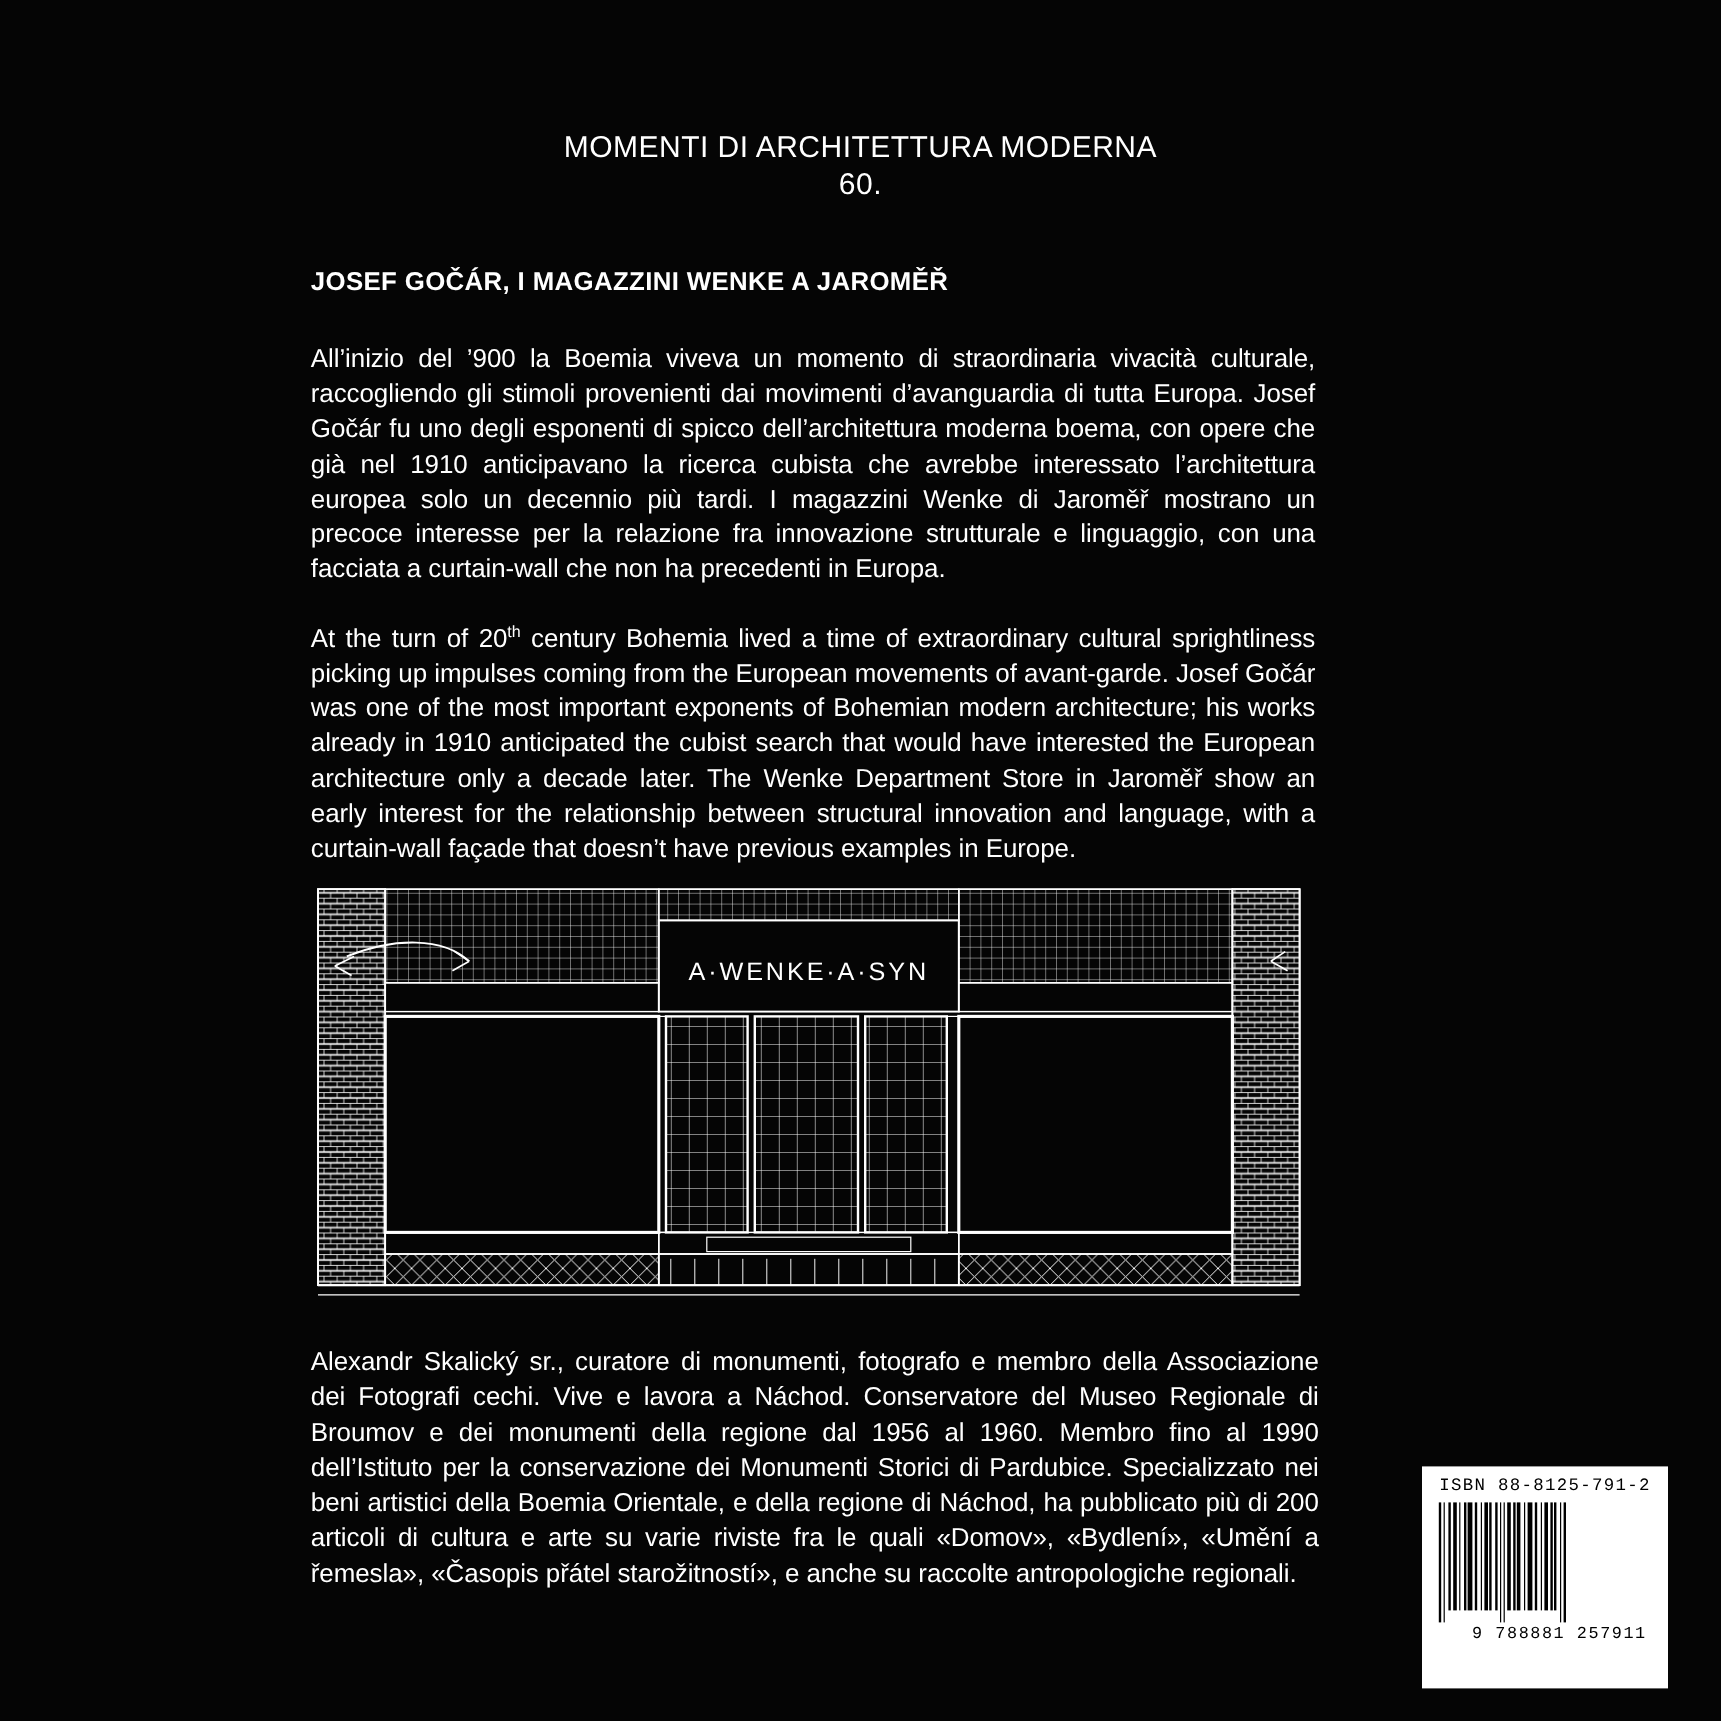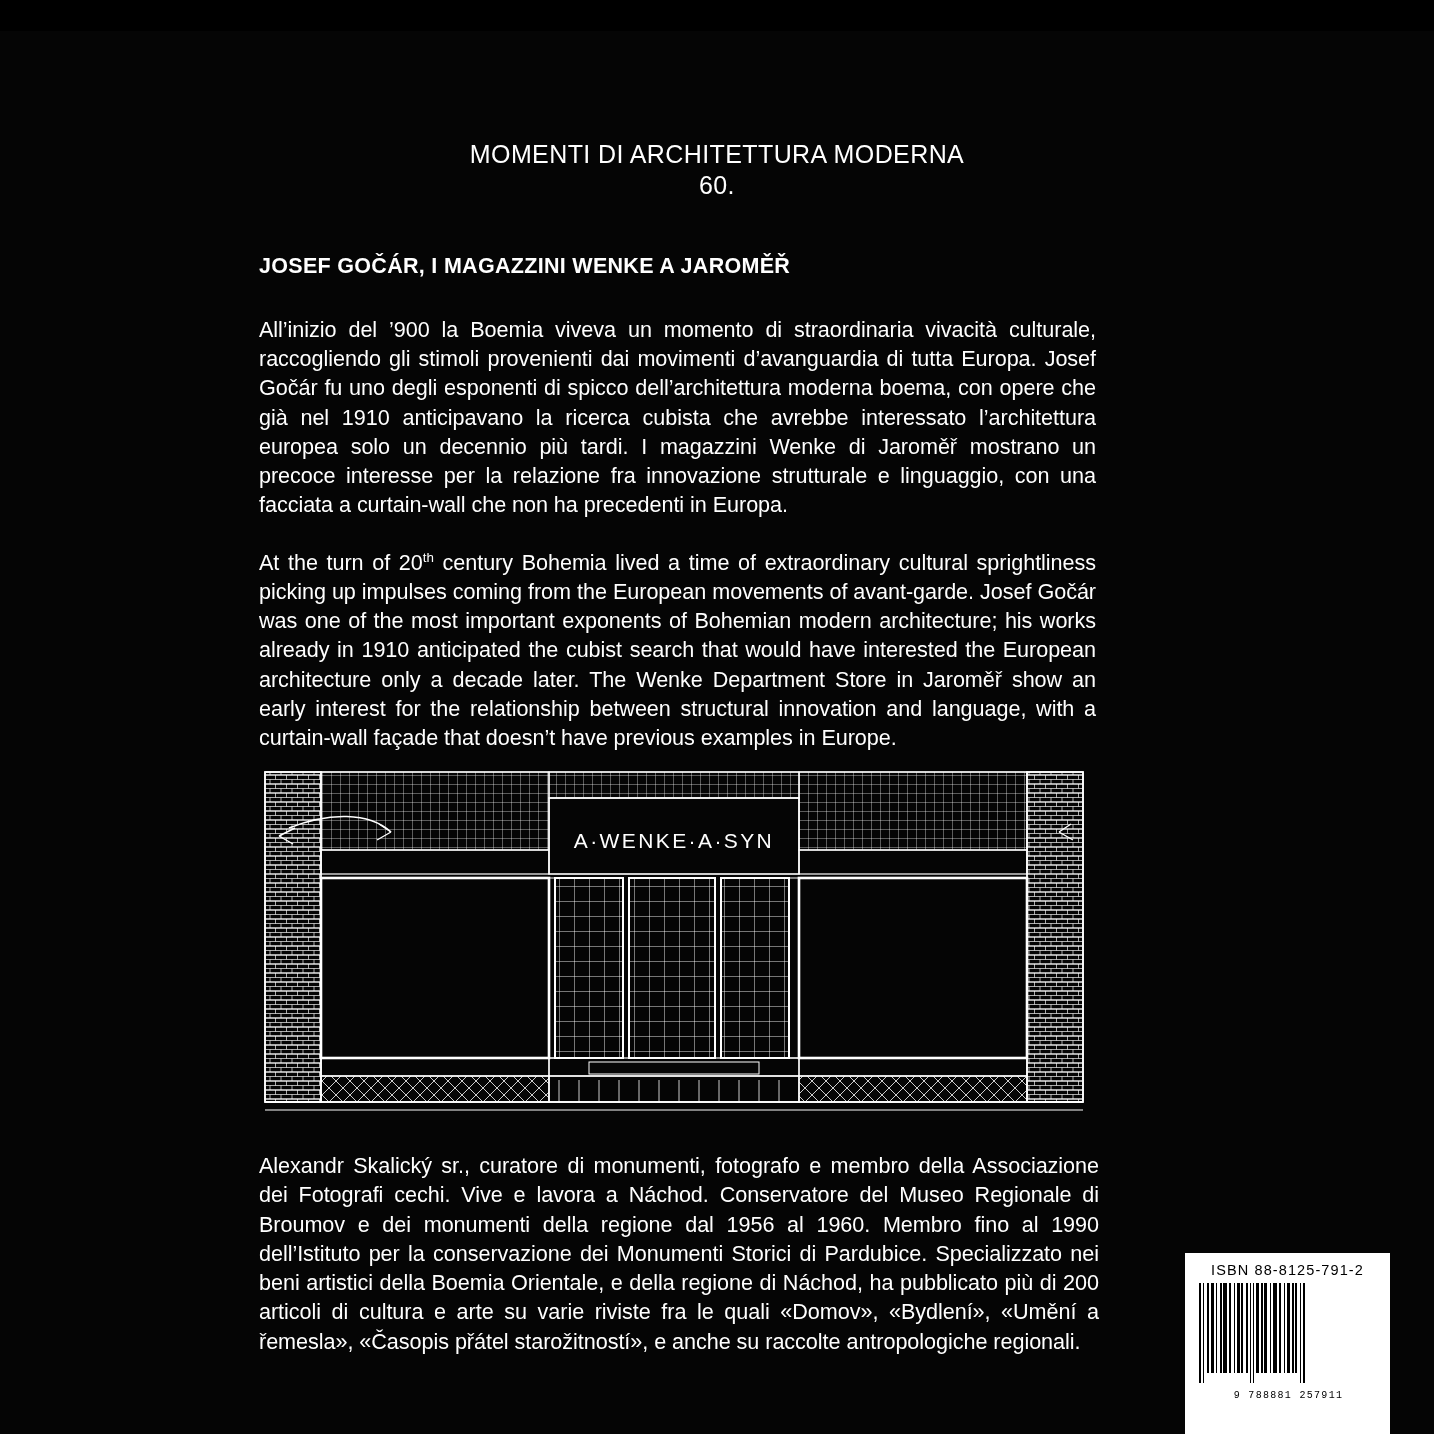--- a/index.html
+++ b/index.html
@@ -12,21 +12,20 @@
     height: 1434px;
     overflow: hidden;
     font-family: "Liberation Sans", sans-serif;
     color: #ffffff;
     position: relative;
   }
   .page {
     position: absolute;
     inset: 0;
     background: #050505;
-    margin-top: 31px;
   }
   .series-header {
     position: absolute;
     top: 108px;
     left: 0;
     width: 100%;
     text-align: center;
     font-size: 25px;
     letter-spacing: 0.4px;
     line-height: 1.25;
@@ -83,21 +82,21 @@
     position: absolute;
     left: 1185px;
     top: 1222px;
     width: 205px;
     height: 185px;
     background: #ffffff;
     padding: 0;
   }
   .isbn-text {
     color: #000000;
-    font-family: Liberation Sans, sans-serif;
+    font-family: Liberation Mono, monospace;
     font-size: 14.5px;
     letter-spacing: 1.1px;
     text-align: center;
     padding-top: 9px;
   }
   .barcode {
     margin: 5px auto 0 auto;
     width: 178px;
     height: 118px;
     position: relative;
@@ -115,25 +114,25 @@
     display: block;
     background: #000;
     height: 100px;
   }
   .barcode .bars i.short {
     height: 90px;
   }
   .isbn-digits {
     position: absolute;
     bottom: 0;
-    left: 1px;
+    left: 12px;
     width: 178px;
     color: #000;
     font-family: "Liberation Mono", monospace;
-    font-size: 10px;
+    font-size: 14px;
     letter-spacing: 1.3px;
     text-align: center;
   }
 </style>
 </head>
 <body>
 
 <div class="page">
 
   <div class="series-header">

